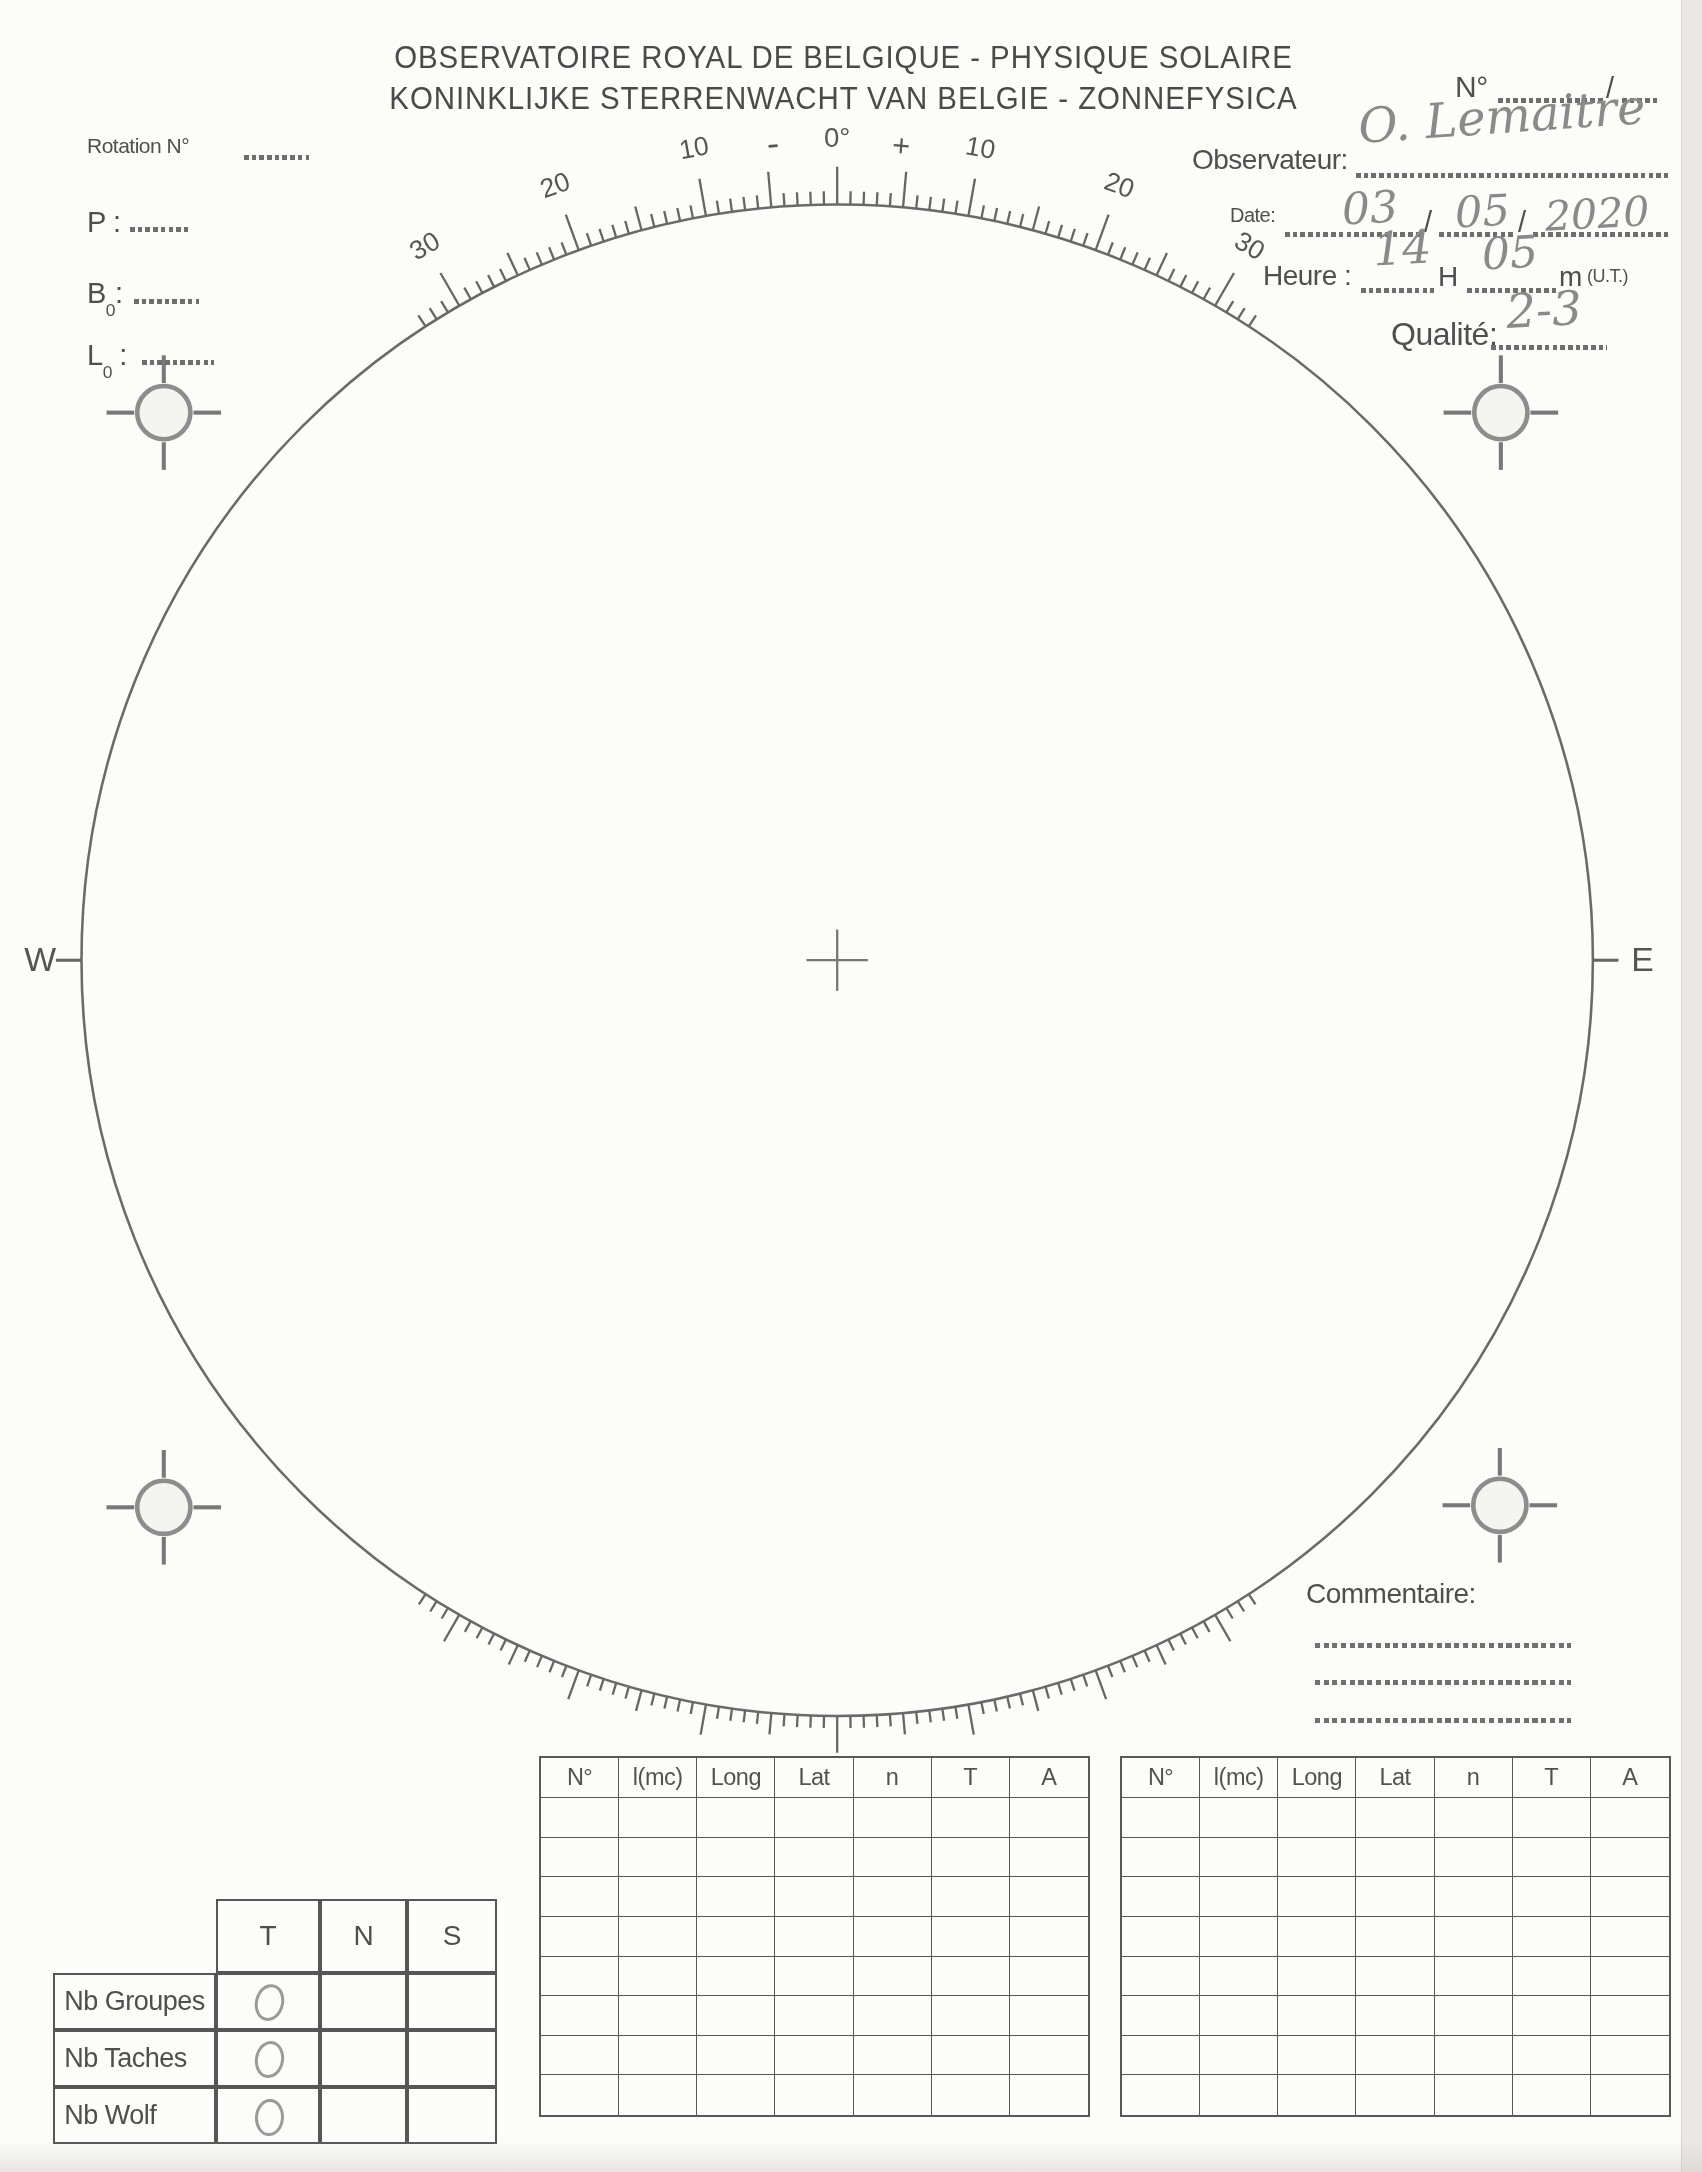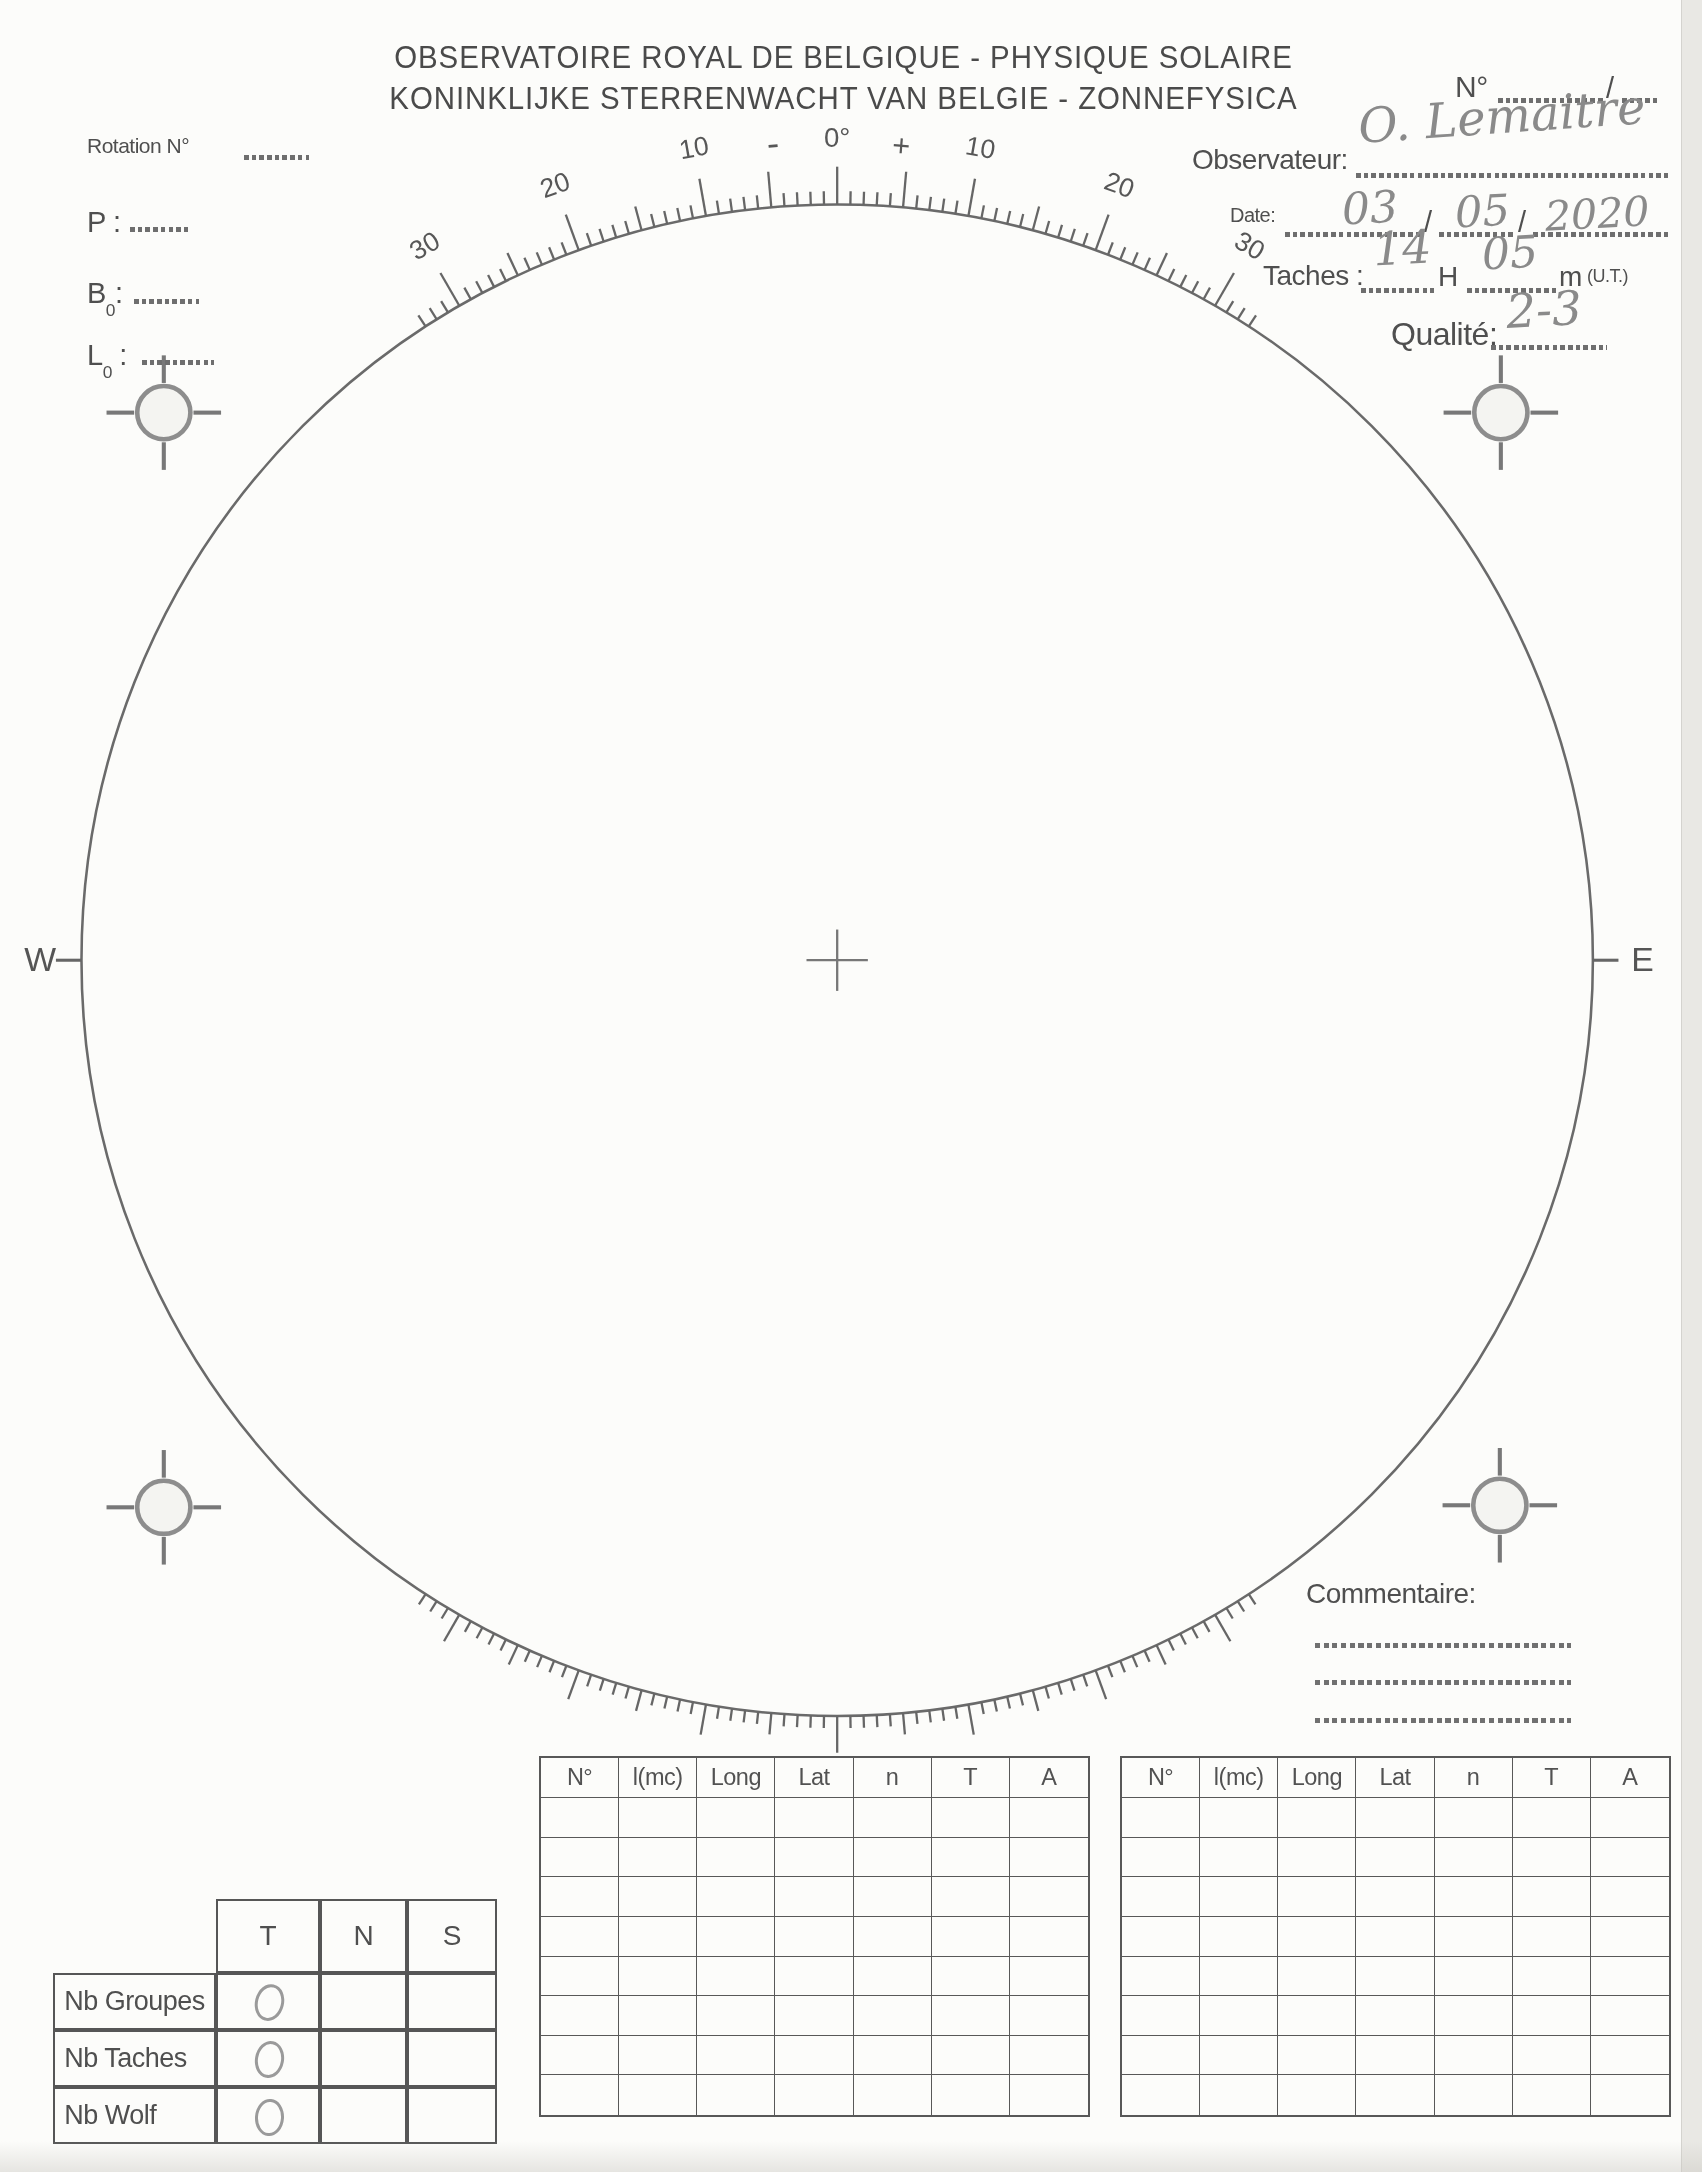--- a/index.html
+++ b/index.html
@@ -244,21 +244,21 @@
   <div class="abs ink" style="left:1230px;top:204px;font-size:20px;">Date:</div>
   <div class="dots" style="left:1285px;top:232px;width:136px;"></div>
   <div class="abs ink" style="left:1424px;top:206px;font-size:29px;">/</div>
   <div class="dots" style="left:1439px;top:232px;width:76px;"></div>
   <div class="abs ink" style="left:1518px;top:206px;font-size:29px;">/</div>
   <div class="dots" style="left:1533px;top:232px;width:137px;"></div>
   <div class="hw" style="left:1342px;top:182px;font-size:44px;">03</div>
   <div class="hw" style="left:1455px;top:186px;font-size:43px;">05</div>
   <div class="hw" style="left:1545px;top:190px;font-size:41px;">2020</div>
 
-  <div class="abs ink" style="left:1263px;top:260px;font-size:28px;">Taches :</div>
+  <div class="abs ink" style="left:1263px;top:260px;font-size:28px;">Heure :</div>
   <div class="dots" style="left:1361px;top:288px;width:73px;"></div>
   <div class="abs ink" style="left:1438px;top:261px;font-size:28px;">H</div>
   <div class="dots" style="left:1467px;top:288px;width:89px;"></div>
   <div class="abs ink" style="left:1559px;top:261px;font-size:28px;">m</div>
   <div class="abs ink small-ut" style="left:1587px;top:266px;">(U.T.)</div>
   <div class="hw" style="left:1373px;top:221px;font-size:46px;">14</div>
   <div class="hw" style="left:1482px;top:227px;font-size:44px;">05</div>
 
   <div class="abs ink" style="left:1391px;top:316px;font-size:32px;">Qualité:</div>
   <div class="dots" style="left:1491px;top:345px;width:116px;"></div>

